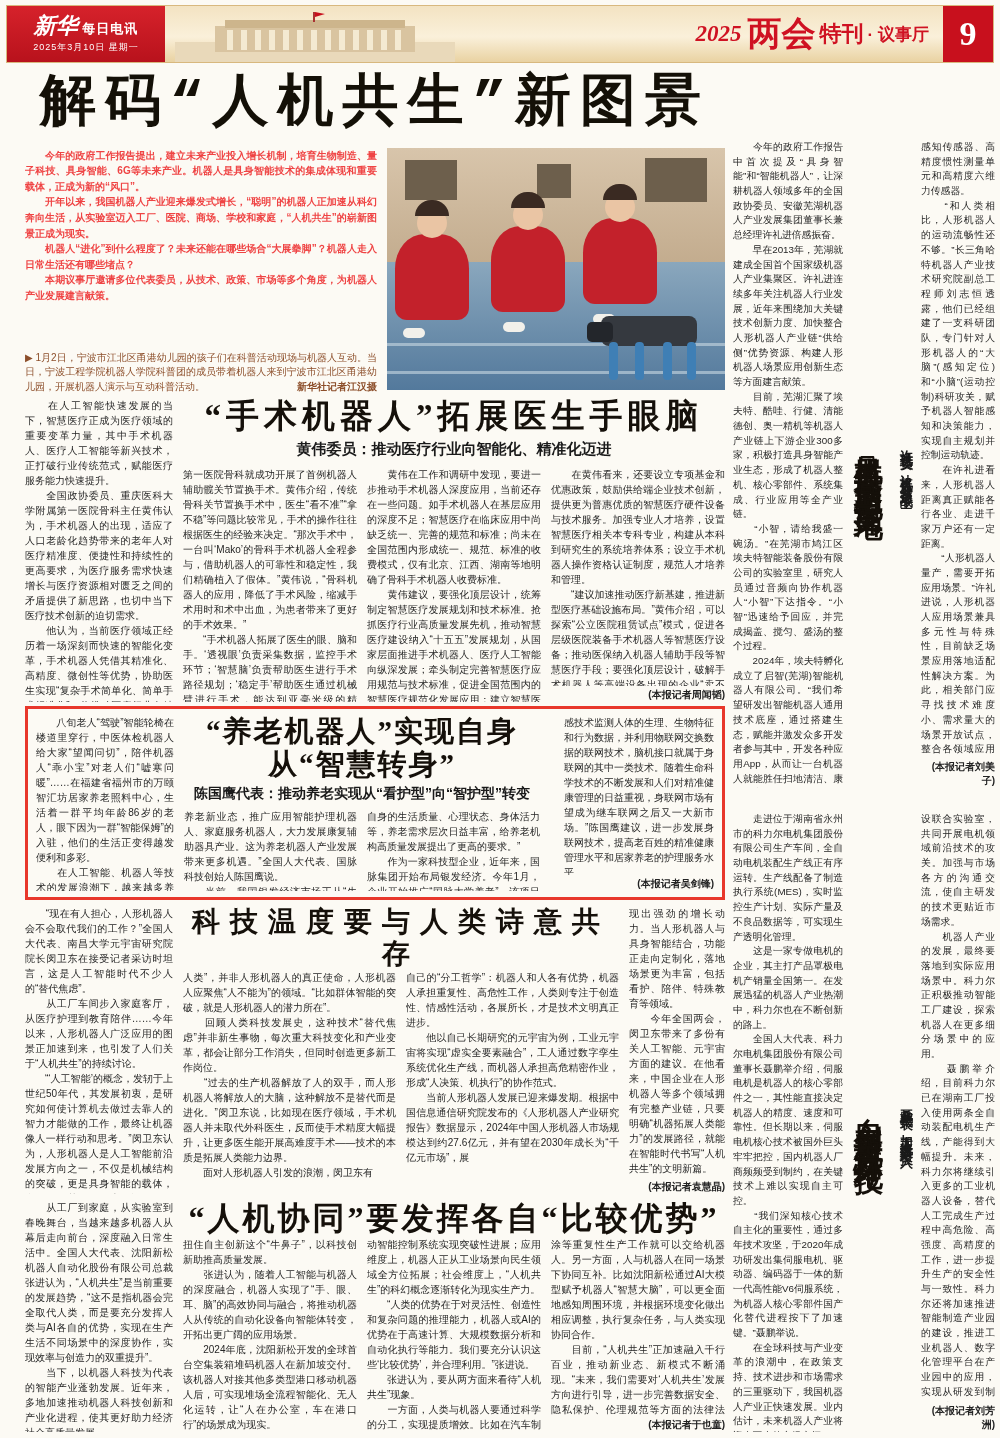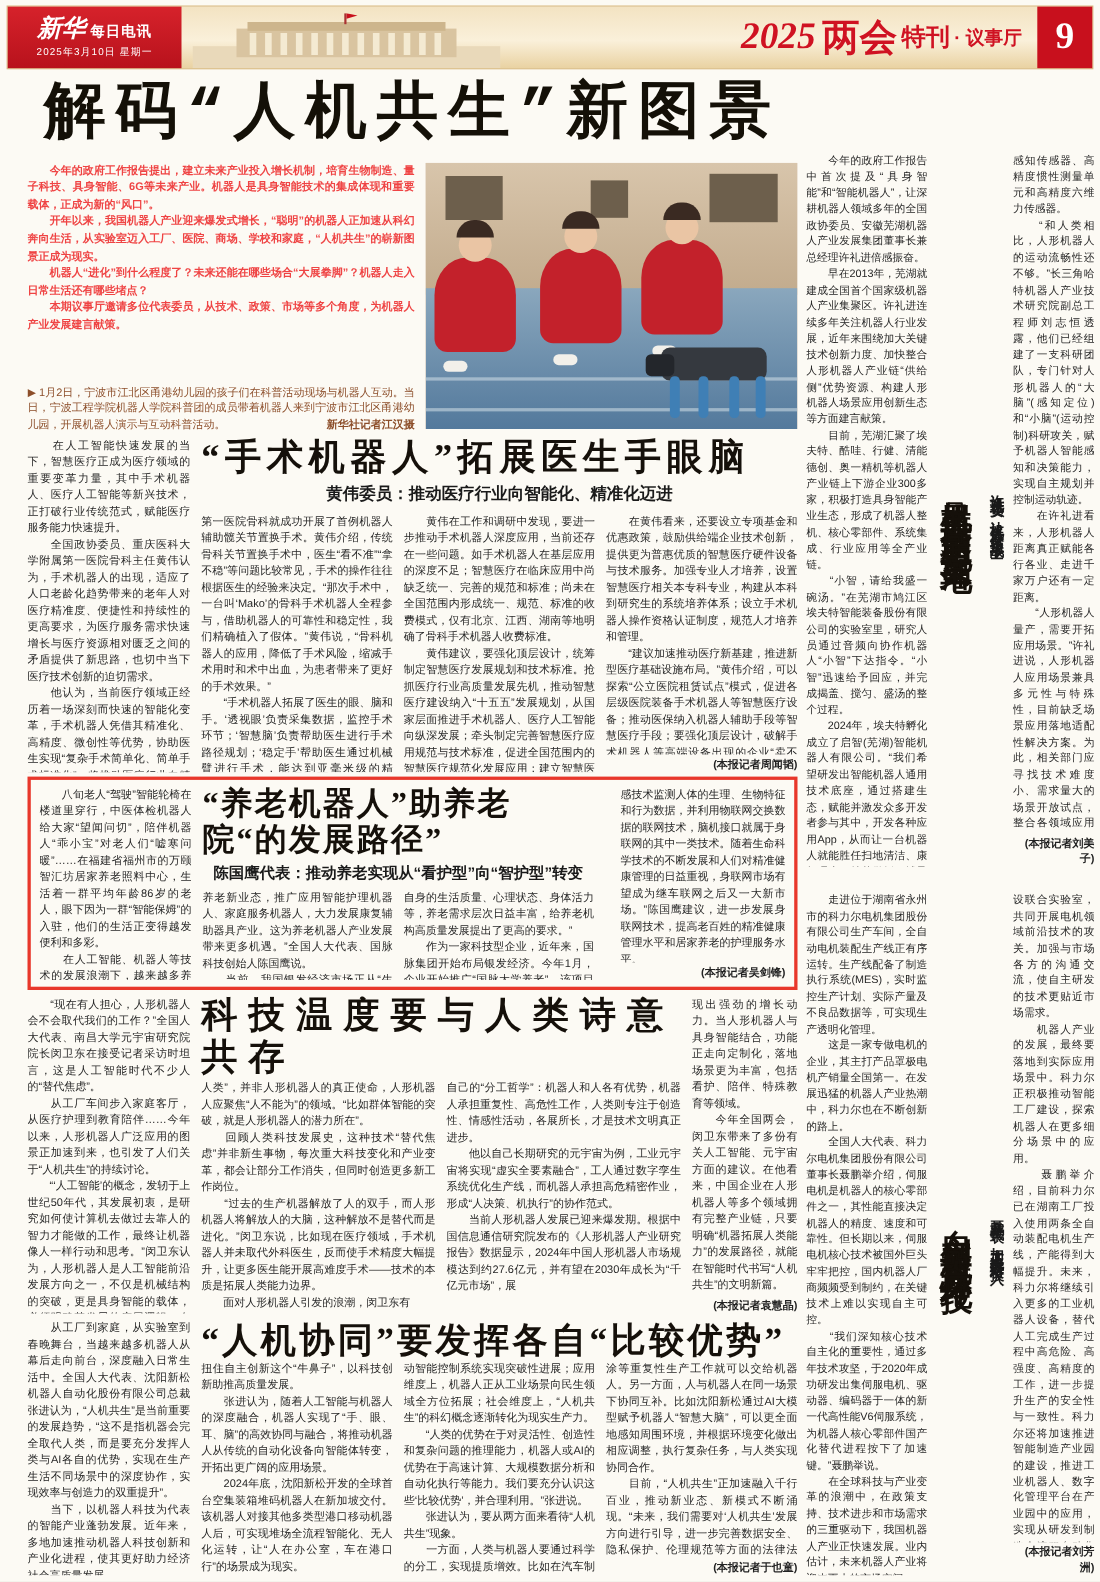--- a/index.html
+++ b/index.html
@@ -10,21 +10,21 @@
        background:linear-gradient(180deg,#f3e3c2,#faf0da 55%,#e9d2a2);
        border:1px solid #d8b87e;display:flex;align-items:stretch;}
   .hdr-red{width:158px;background:linear-gradient(180deg,#d6222b,#b8121c);color:#fff;
            display:flex;flex-direction:column;justify-content:center;align-items:center;}
   .mast-script{font-family:"Liberation Serif","DejaVu Serif",serif;font-style:italic;font-weight:bold;font-size:22px;line-height:1;}
   .mast-rest{font-weight:bold;font-size:13px;letter-spacing:1px;}
   .mast-date{font-size:9px;margin-top:3px;letter-spacing:1px;}
   .hdr-building{width:300px;display:flex;align-items:flex-end;justify-content:center;overflow:hidden;}
   .hdr-edition{flex:1;display:flex;align-items:center;justify-content:flex-end;padding-right:14px;
                color:#cf1222;white-space:nowrap;}
-  .ed-year{font-size:34px;font-weight:900;font-style:italic;font-family:"Liberation Serif",serif;margin-right:6px;}
+  .ed-year{font-size:23px;font-weight:900;font-style:italic;font-family:"Liberation Serif",serif;margin-right:6px;}
   .ed-brand{font-size:34px;font-weight:900;font-family:"Liberation Serif","DejaVu Serif",serif;margin-right:4px;}
   .ed-label{font-size:22px;font-weight:900;margin-right:4px;}
   .ed-sec{font-size:17px;font-weight:bold;}
   .hdr-page{width:50px;background:#c8101d;color:#fff;display:flex;align-items:center;justify-content:center;
             font-size:34px;font-weight:900;font-family:"Liberation Serif",serif;}
   
   .zone-l{position:absolute;left:25px;top:64px;width:700px;height:1368px;display:flex;flex-direction:column;}
   .zone-r{position:absolute;left:733px;top:64px;width:262px;height:1368px;display:flex;flex-direction:column;}
   
   .lead{height:330px;display:flex;flex-direction:column;}
@@ -46,21 +46,21 @@
   .kid:after{content:"";position:absolute;top:-34px;left:20px;width:34px;height:16px;border-radius:16px 16px 0 0;background:#3a2a22;}
   .shoe{position:absolute;width:22px;height:10px;background:#f2f0ea;border-radius:5px;}
   .dog{position:absolute;right:14px;bottom:10px;width:120px;height:64px;}
   .dog-body{position:absolute;left:10px;top:0;width:96px;height:30px;background:#35393f;border-radius:8px;}
   .dog-head{position:absolute;left:-4px;top:6px;width:26px;height:20px;background:#23262b;border-radius:5px;}
   .dog-leg{position:absolute;width:9px;height:38px;background:#3f7fb5;border-radius:4px;top:26px;}
   
   .art{display:flex;gap:10px;overflow:hidden;}
   .art-main{flex:1;display:flex;flex-direction:column;min-width:0;}
   .h-big{font-family:"Liberation Serif","DejaVu Serif",serif;font-weight:900;color:#15100a;
-         text-align:left;line-height:1.15;}
+         text-align:center;line-height:1.15;}
   .h-sub{font-weight:bold;font-size:15px;text-align:center;color:#1a1a1a;margin:4px 0 8px 0;}
   .cols{flex:1;display:flex;gap:10px;overflow:hidden;}
   .col{flex:1;font-size:10px;line-height:1.5;text-align:justify;white-space:pre-line;
        overflow:hidden;color:#262626;min-width:0;}
   .col-narrow{flex:none;}
   .byline{font-weight:bold;font-size:10px;text-align:right;margin-top:2px;}
   .colstack{display:flex;flex-direction:column;overflow:hidden;}
   
   .sec-surgery{height:304px;margin-top:4px;}
   .sec-elder{height:194px;border:3px solid #e8372b;padding:6px 8px;box-sizing:border-box;margin-top:4px;}
@@ -184,21 +184,21 @@
           </div>
         </div>
       </div>
     </div>
 
     <div class="art sec-elder">
       <div class="col col-narrow" style="width:138px;">　　八旬老人“驾驶”智能轮椅在楼道里穿行，中医体检机器人给大家“望闻问切”，陪伴机器人“乖小宝”对老人们“嘘寒问暖”……在福建省福州市的万颐智汇坊居家养老照料中心，生活着一群平均年龄86岁的老人，眼下因为一群“智能保姆”的入驻，他们的生活正变得越发便利和多彩。
 　　在人工智能、机器人等技术的发展浪潮下，越来越多养老院迎来“智慧化转身”。从健康监测到远程医疗、再到精神陪伴，养老机器人与养老产业的深度融合，让养老院告别“暮气沉沉”，也为破解人口老龄化难题提供了新方案。
 　　“当前，在人工智能的推动下，全球生命科学领域迸发出无限的生机。今年，国务院办公厅印发《关于发展银发经济增进老年人福祉的意见》，提出强化老年用品创新，打造智慧健康</div>
       <div class="art-main">
-        <div class="h-big" style="font-size:29px;letter-spacing:2px;">“养老机器人”助养老院“的发展路径”</div>
+        <div class="h-big" style="font-size:29px;letter-spacing:2px;">“养老机器人”实现自身从“智慧转身”</div>
         <div class="h-sub" style="font-size:14px;margin:3px 0 6px 0;">陈国鹰代表：推动养老实现从“看护型”向“智护型”转变</div>
         <div class="cols">
           <div class="col">养老新业态，推广应用智能护理机器人、家庭服务机器人，大力发展康复辅助器具产业。这为养老机器人产业发展带来更多机遇。”全国人大代表、国脉科技创始人陈国鹰说。
 　　当前，我国银发经济市场正从“生存保障型”向“品质发展型”转变。在陈国鹰看来，让前沿技术走进民生，让机器人入驻养老院，有助于解决当前养老产业发展存在的众多堵点。“一方面，由于工作强度较高、待遇较低，许多年轻人不愿意从事养老相关工作，行业普遍面临人才匮乏的问题；另一方面，养老理念更新迭代加速，老年人除了关注健康长寿，也关注</div>
           <div class="col">自身的生活质量、心理状态、身体活力等，养老需求层次日益丰富，给养老机构高质量发展提出了更高的要求。”
 　　作为一家科技型企业，近年来，国脉集团开始布局银发经济。今年1月，企业开始推广“国脉大学养老”，该项目利用“身联网”及人工智能技术为老年人提供慢病管理、生活行为风险预防监控等精准健康管理服务，并注重精神层面需求，通过与福州理工学院融合，打造以终身学习和代际交流为特色的智慧养老社区。
 　　“身联网技术是一种通过各种生命传</div>
         </div>
       </div>
       <div class="colstack col-narrow" style="width:150px;margin-left:14px;">
@@ -206,21 +206,21 @@
 　　陈国鹰表示，技术创新是产业跨越式发展的重要引擎，建议相关部门抢抓人工智能和物联网、生命科学、精准健康管理的融合发展机遇，大力发展以大健康为核心的智能家居、机器人等产业，推动养老实现从“看护型”向“智护型”转变。</div>
         <div class="byline">(本报记者吴剑锋)</div>
       </div>
     </div>
 
     <div class="art sec-poetry">
       <div class="col col-narrow" style="width:148px;">　　“现在有人担心，人形机器人会不会取代我们的工作？”全国人大代表、南昌大学元宇宙研究院院长闵卫东在接受记者采访时坦言，这是人工智能时代不少人的“替代焦虑”。
 　　从工厂车间步入家庭客厅，从医疗护理到教育陪伴……今年以来，人形机器人广泛应用的图景正加速到来，也引发了人们关于“人机共生”的持续讨论。
 　　“‘人工智能’的概念，发轫于上世纪50年代，其发展初衷，是研究如何使计算机去做过去靠人的智力才能做的工作，最终让机器像人一样行动和思考。”闵卫东认为，人形机器人是人工智能前沿发展方向之一，不仅是机械结构的突破，更是具身智能的载体，必须明确其发展的底层逻辑。在他看来，一味模仿人类功能，甚至试图在某些领域“打败</div>
       <div class="art-main">
-        <div class="h-big" style="font-size:33px;letter-spacing:10px;">科技温度要与人类诗意共存</div>
+        <div class="h-big" style="font-size:28px;letter-spacing:10px;">科技温度要与人类诗意共存</div>
         <div class="cols">
           <div class="col">人类”，并非人形机器人的真正使命，人形机器人应聚焦“人不能为”的领域。“比如群体智能的突破，就是人形机器人的潜力所在”。
 　　回顾人类科技发展史，这种技术“替代焦虑”并非新生事物，每次重大科技变化和产业变革，都会让部分工作消失，但同时创造更多新工作岗位。
 　　“过去的生产机器解放了人的双手，而人形机器人将解放人的大脑，这种解放不是替代而是进化。”闵卫东说，比如现在医疗领域，手术机器人并未取代外科医生，反而使手术精度大幅提升，让更多医生能开展高难度手术——技术的本质是拓展人类能力边界。
 　　面对人形机器人引发的浪潮，闵卫东有</div>
           <div class="col">自己的“分工哲学”：机器人和人各有优势，机器人承担重复性、高危性工作，人类则专注于创造性、情感性活动，各展所长，才是技术文明真正进步。
 　　他以自己长期研究的元宇宙为例，工业元宇宙将实现“虚实全要素融合”，工人通过数字孪生系统优化生产线，而机器人承担高危精密作业，形成“人决策、机执行”的协作范式。
 　　当前人形机器人发展已迎来爆发期。根据中国信息通信研究院发布的《人形机器人产业研究报告》数据显示，2024年中国人形机器人市场规模达到约27.6亿元，并有望在2030年成长为“千亿元市场”，展</div>
         </div>
       </div>

